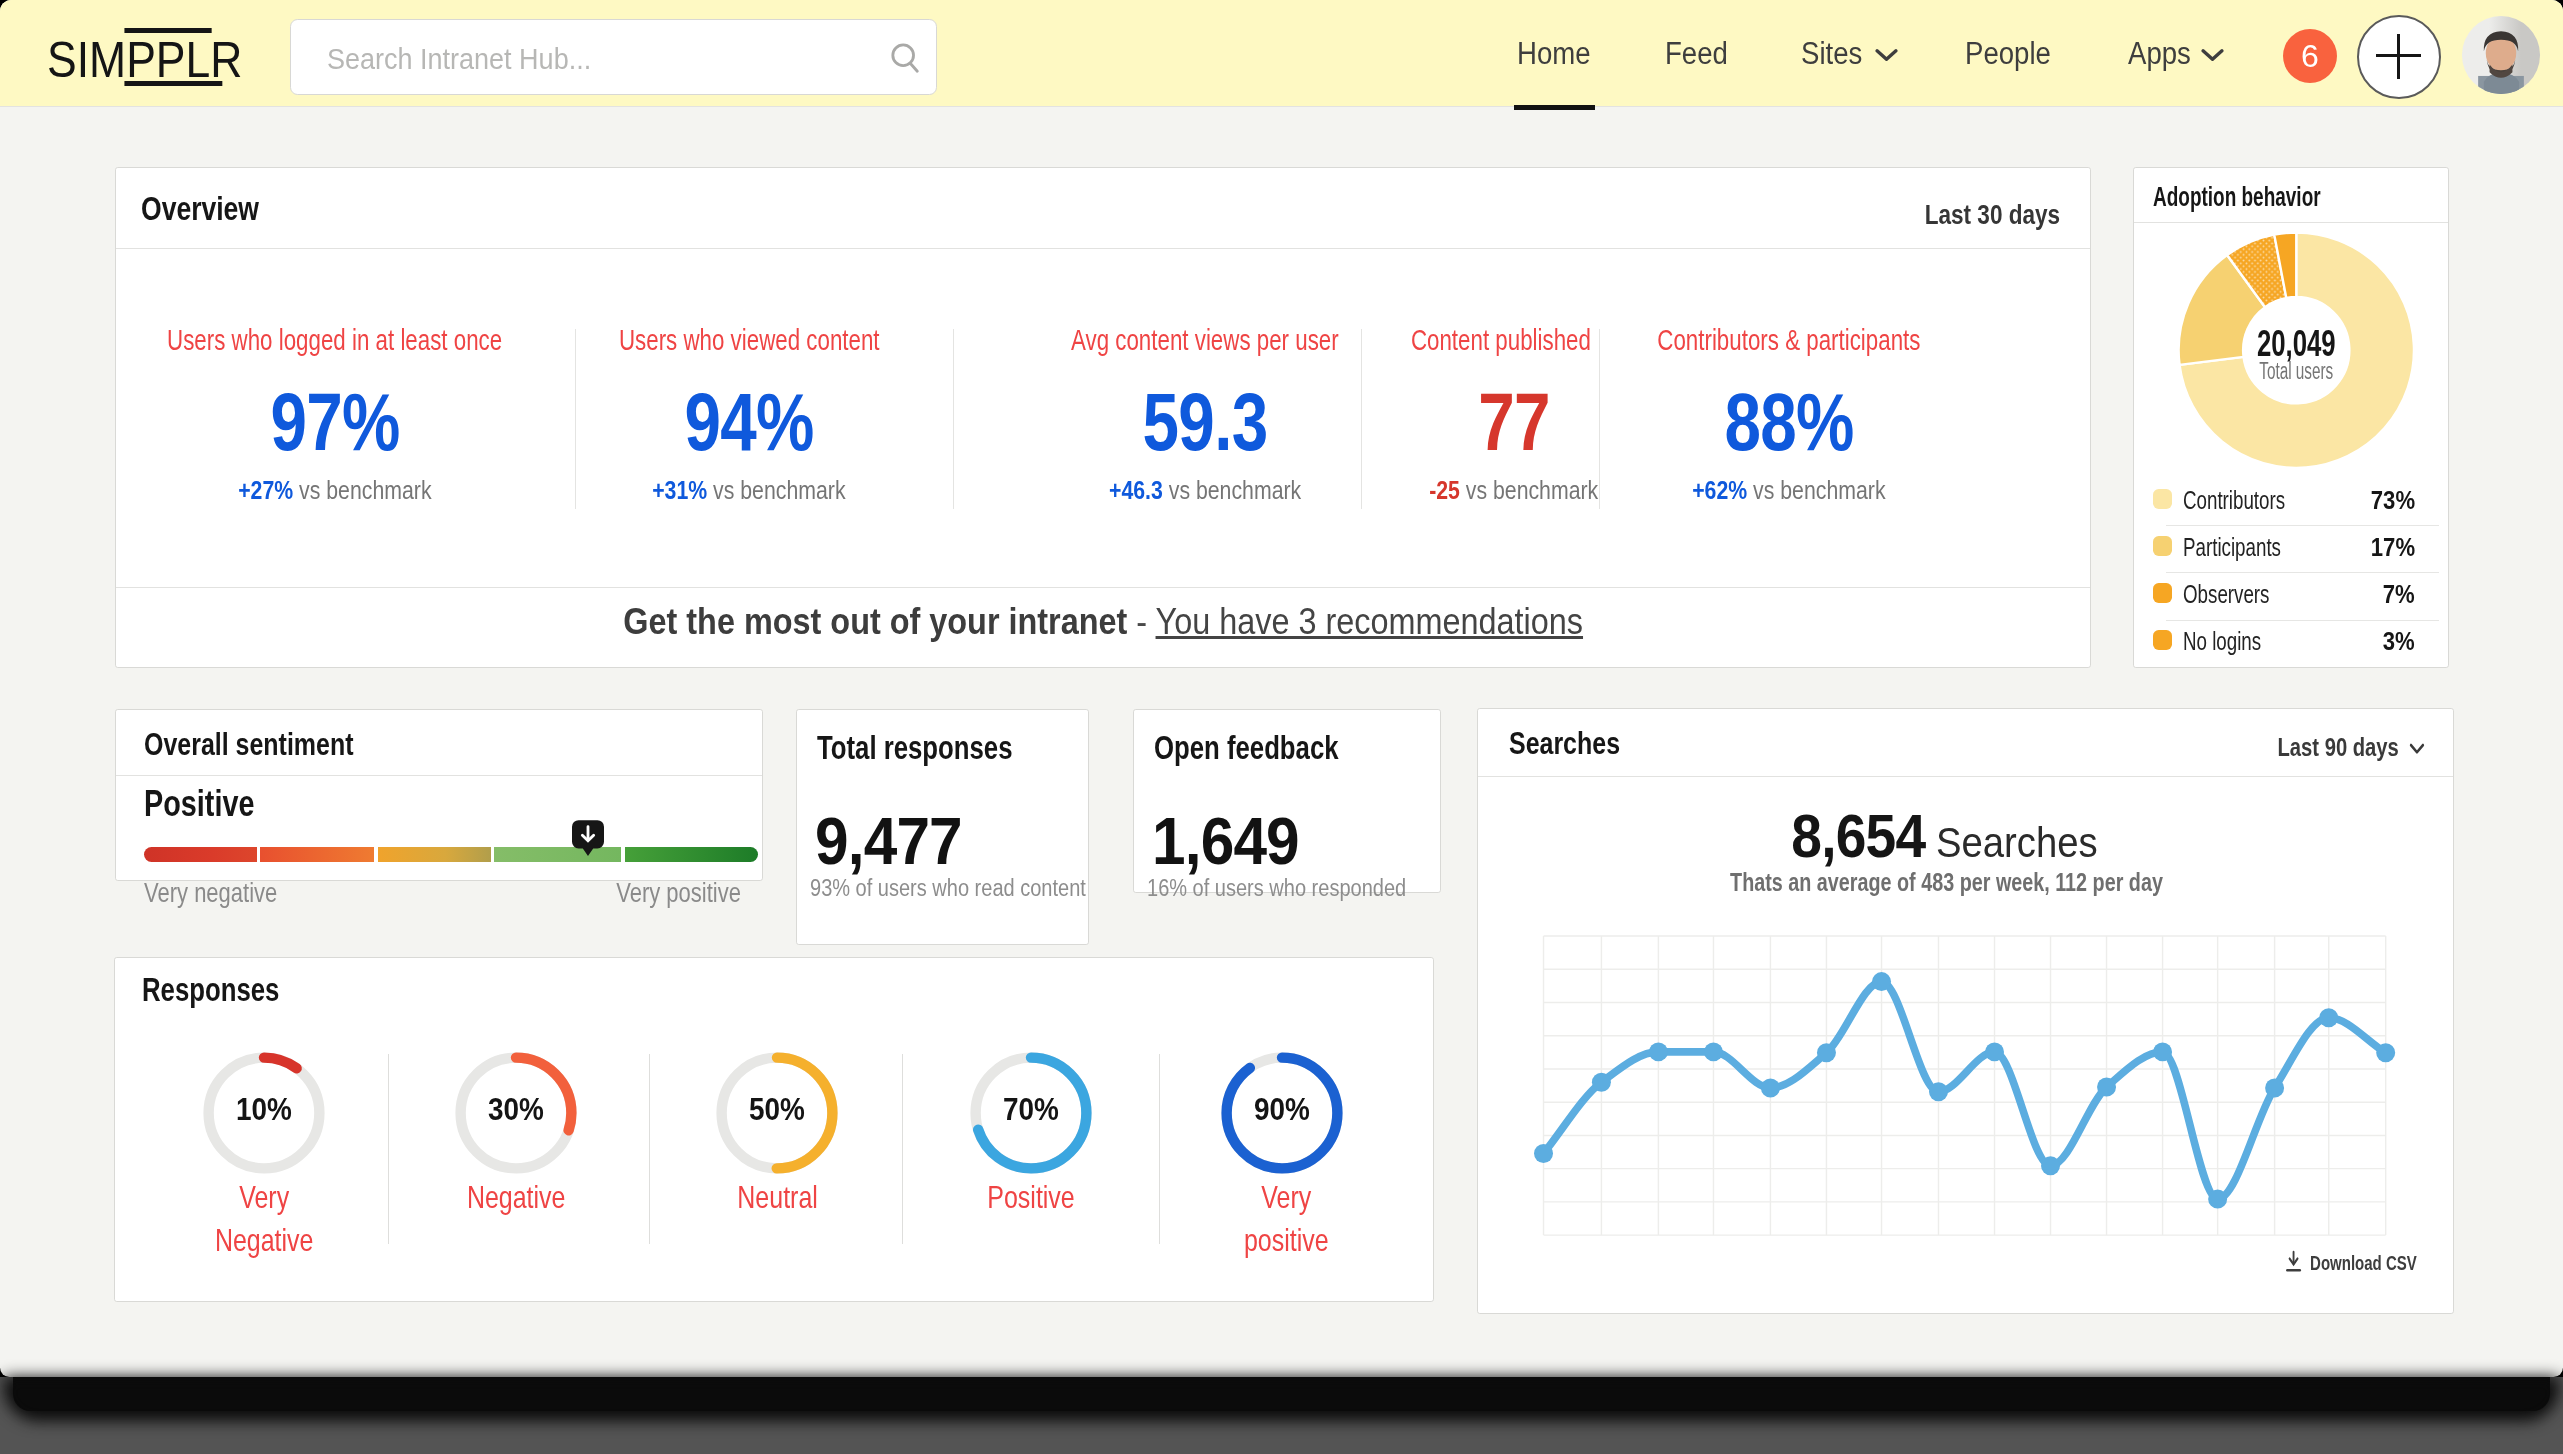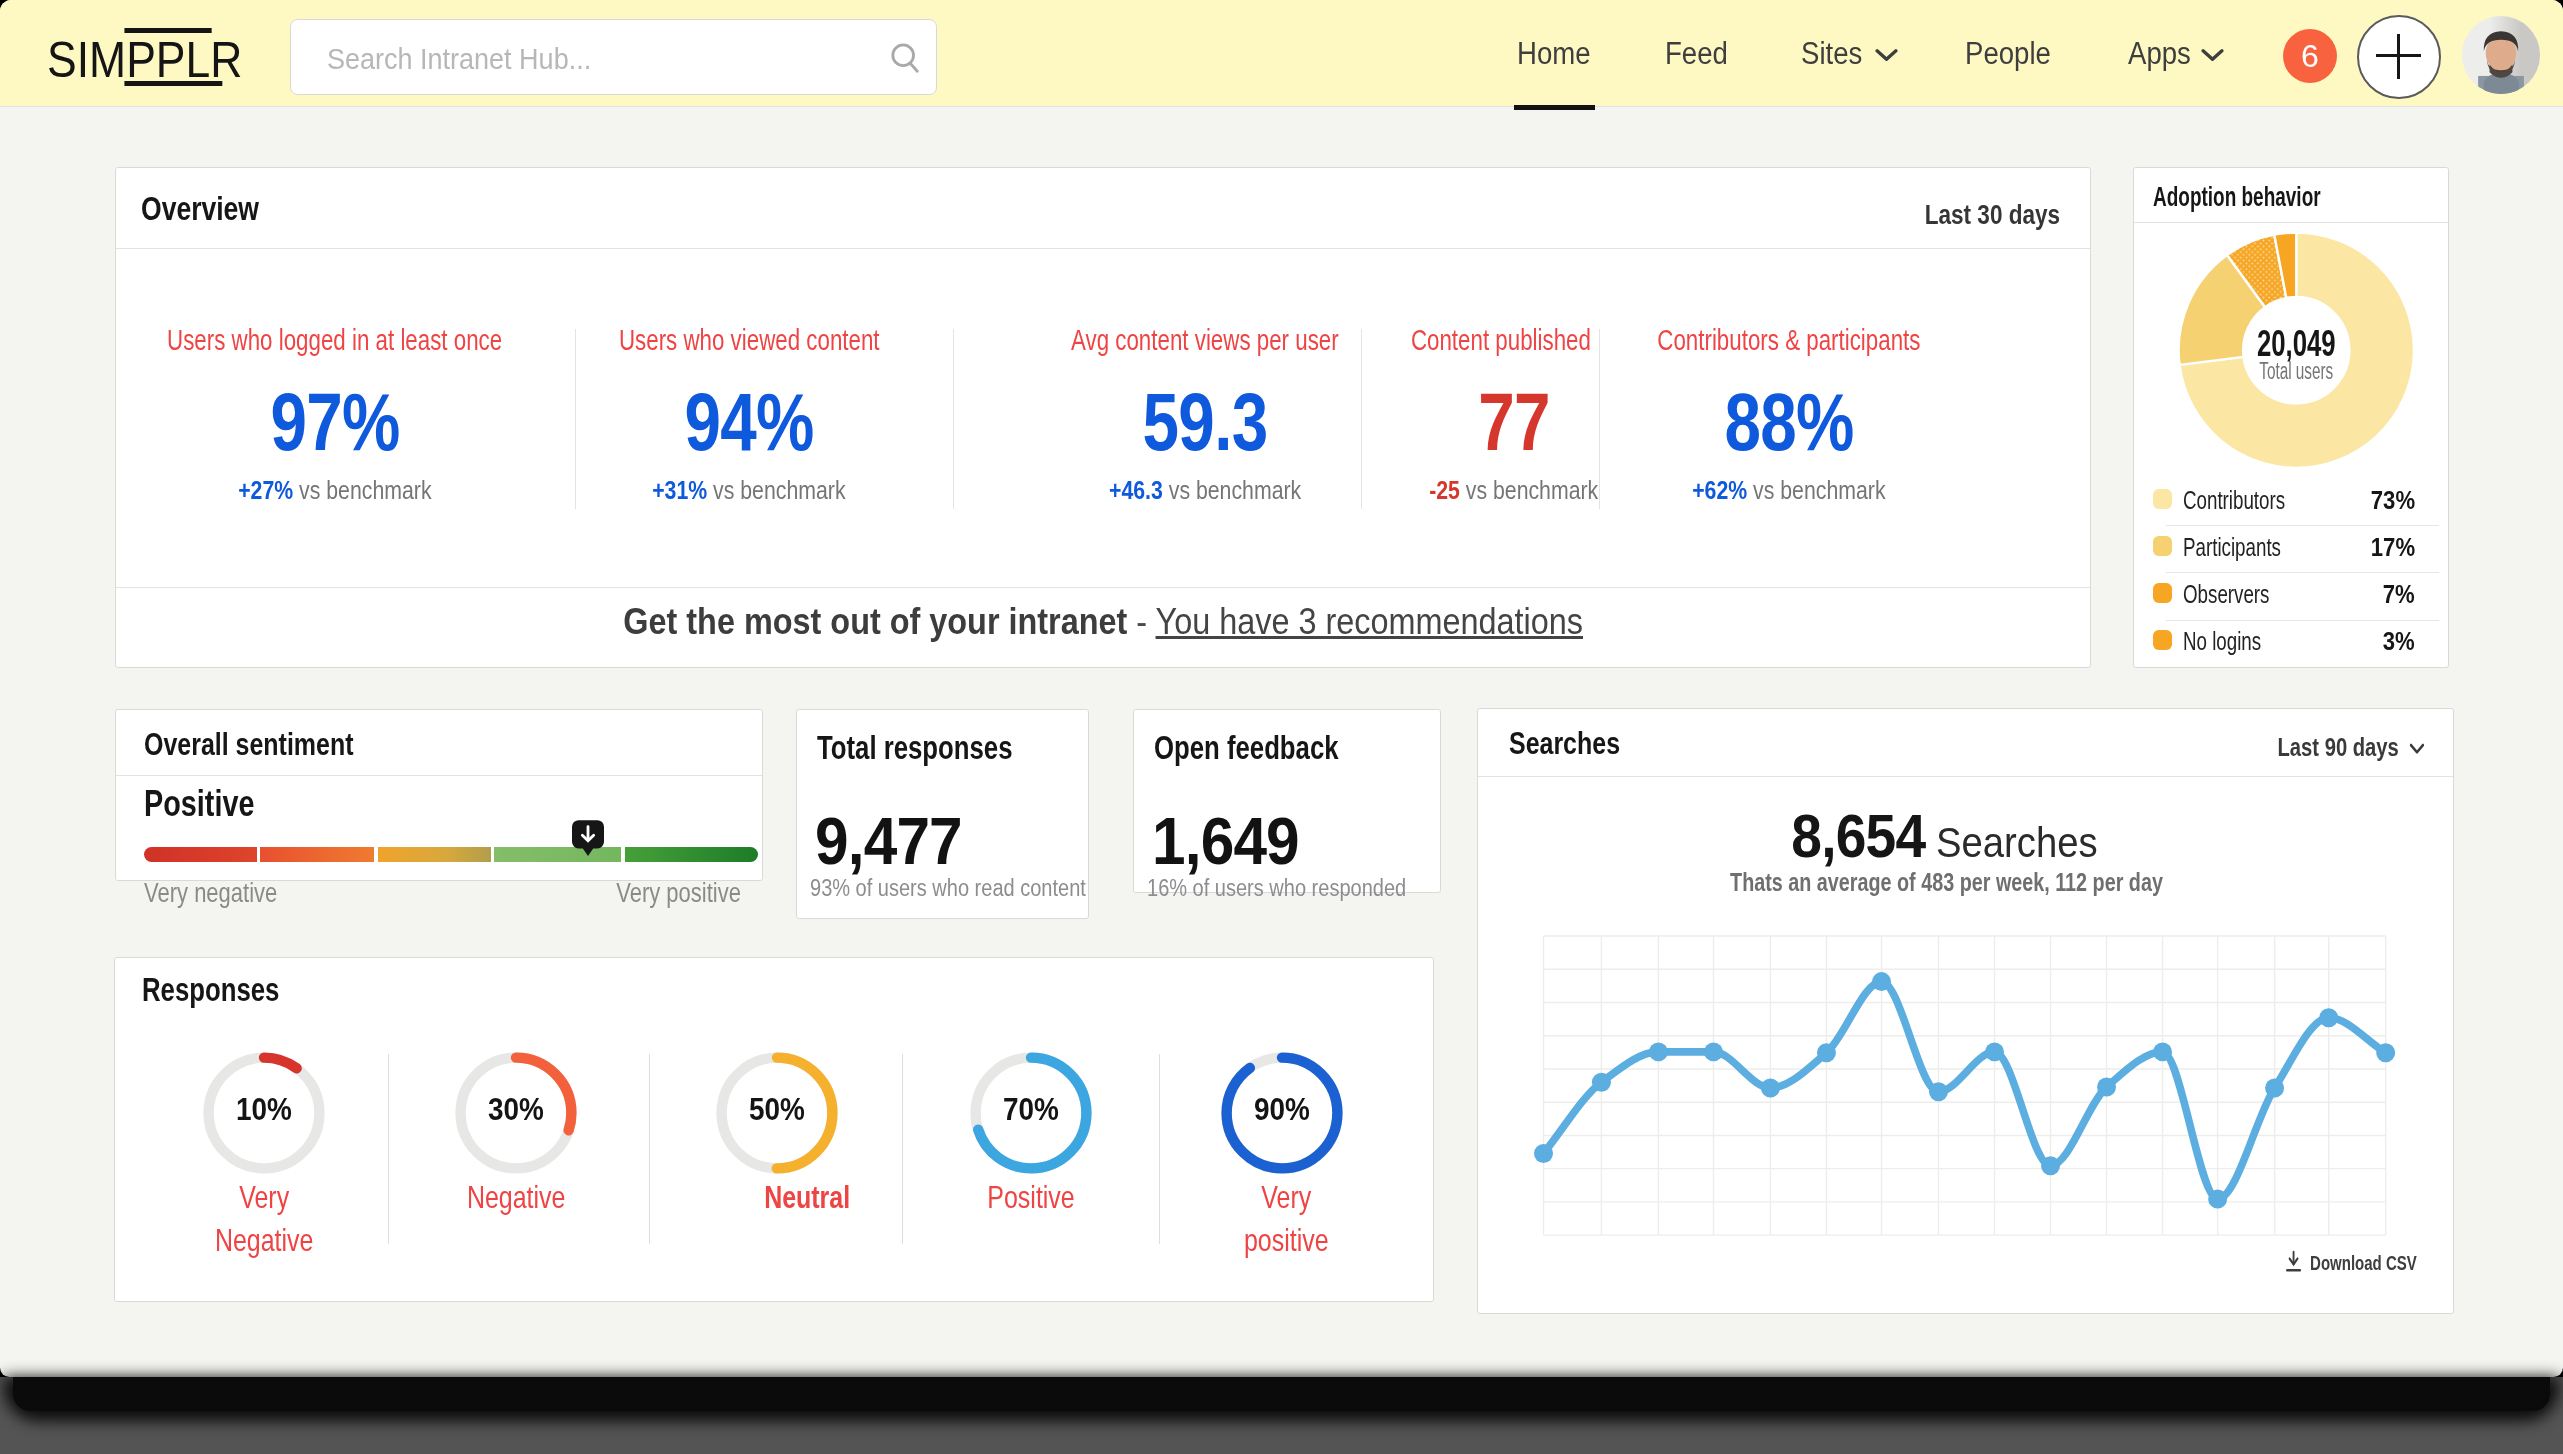--- a/index.html
+++ b/index.html
@@ -60,21 +60,21 @@
 .legdiv { position:absolute; left:32px; right:9.5px; height:0.9px; background:#e6e6e4; }
 
 
 #sentiment { left:115px; top:709px; width:648px; height:172px; }
 #sentiment .chead { height:66px; }
 #sentiment h2 { position:absolute; left:27.5px; top:16px; font-size:32px; font-weight:700; color:#161616; }
 #sentiment .pos { position:absolute; left:27.5px; top:73px; font-size:36px; font-weight:700; color:#161616; transform:scaleX(.8); transform-origin:0 50%; }
 .sbar { position:absolute; top:137px; height:14.7px; }
 .slab { position:absolute; top:167px; font-size:27.5px; color:#8a8a8a; white-space:nowrap; }
 
-#totalresp { left:796px; top:709px; width:293px; height:210px; }
+#totalresp { left:796px; top:709px; width:293px; height:236px; }
 #openfb  { left:1133px; top:709px; width:308px; height:184px; }
 .statcard h2 { position:absolute; left:20px; top:19px; font-size:33px; font-weight:700; color:#161616; }
 .statcard .big { position:absolute; left:18px; top:92px; font-size:67px; font-weight:700; color:#121212; letter-spacing:-0.9px; transform:scaleX(.9); transform-origin:0 50%; }
 .statcard .sm { position:absolute; left:13.3px; top:165px; font-size:23px; color:#8d8d8d; white-space:nowrap; transform:scaleX(.87); transform-origin:0 50%; }
 
 
 #searches { left:1477px; top:708px; width:977px; height:606px; }
 #searches .chead { height:68px; }
 #searches h2 { position:absolute; left:31px; top:16px; font-size:32px; font-weight:700; color:#161616; }
 #searches .range { position:absolute; right:28.5px; top:23px; font-size:26.6px; font-weight:700; color:#3a3a3a; transform:scaleX(.76); transform-origin:100% 50%; }
@@ -348,21 +348,21 @@
       <div class="pct">30%</div>
     </div>
     <div class="glab" style="left:297px;"><span>Negative</span></div>
     <div class="gauge" style="left:591px;">
       <svg width="142" height="142" viewBox="0 0 150 150">
         <circle cx="75" cy="75" r="58.5" fill="none" stroke="#e7e7e5" stroke-width="11"></circle>
         <circle cx="75" cy="75" r="58.5" fill="none" stroke="#f5b02d" stroke-width="11" stroke-linecap="round" stroke-dasharray="183.8 367.6" transform="rotate(-90 75 75)"></circle>
       </svg>
       <div class="pct">50%</div>
     </div>
-    <div class="glab" style="left:588px;font-weight:bold;"><span>Neutral</span></div>
+    <div class="glab" style="left:558px;"><span>Neutral</span></div>
     <div class="gauge" style="left:845px;">
       <svg width="142" height="142" viewBox="0 0 150 150">
         <circle cx="75" cy="75" r="58.5" fill="none" stroke="#e7e7e5" stroke-width="11"></circle>
         <circle cx="75" cy="75" r="58.5" fill="none" stroke="#3ba6e0" stroke-width="11" stroke-linecap="round" stroke-dasharray="257.3 367.6" transform="rotate(-90 75 75)"></circle>
       </svg>
       <div class="pct">70%</div>
     </div>
     <div class="glab" style="left:812px;"><span>Positive</span></div>
     <div class="gauge" style="left:1096px;">
       <svg width="142" height="142" viewBox="0 0 150 150">

